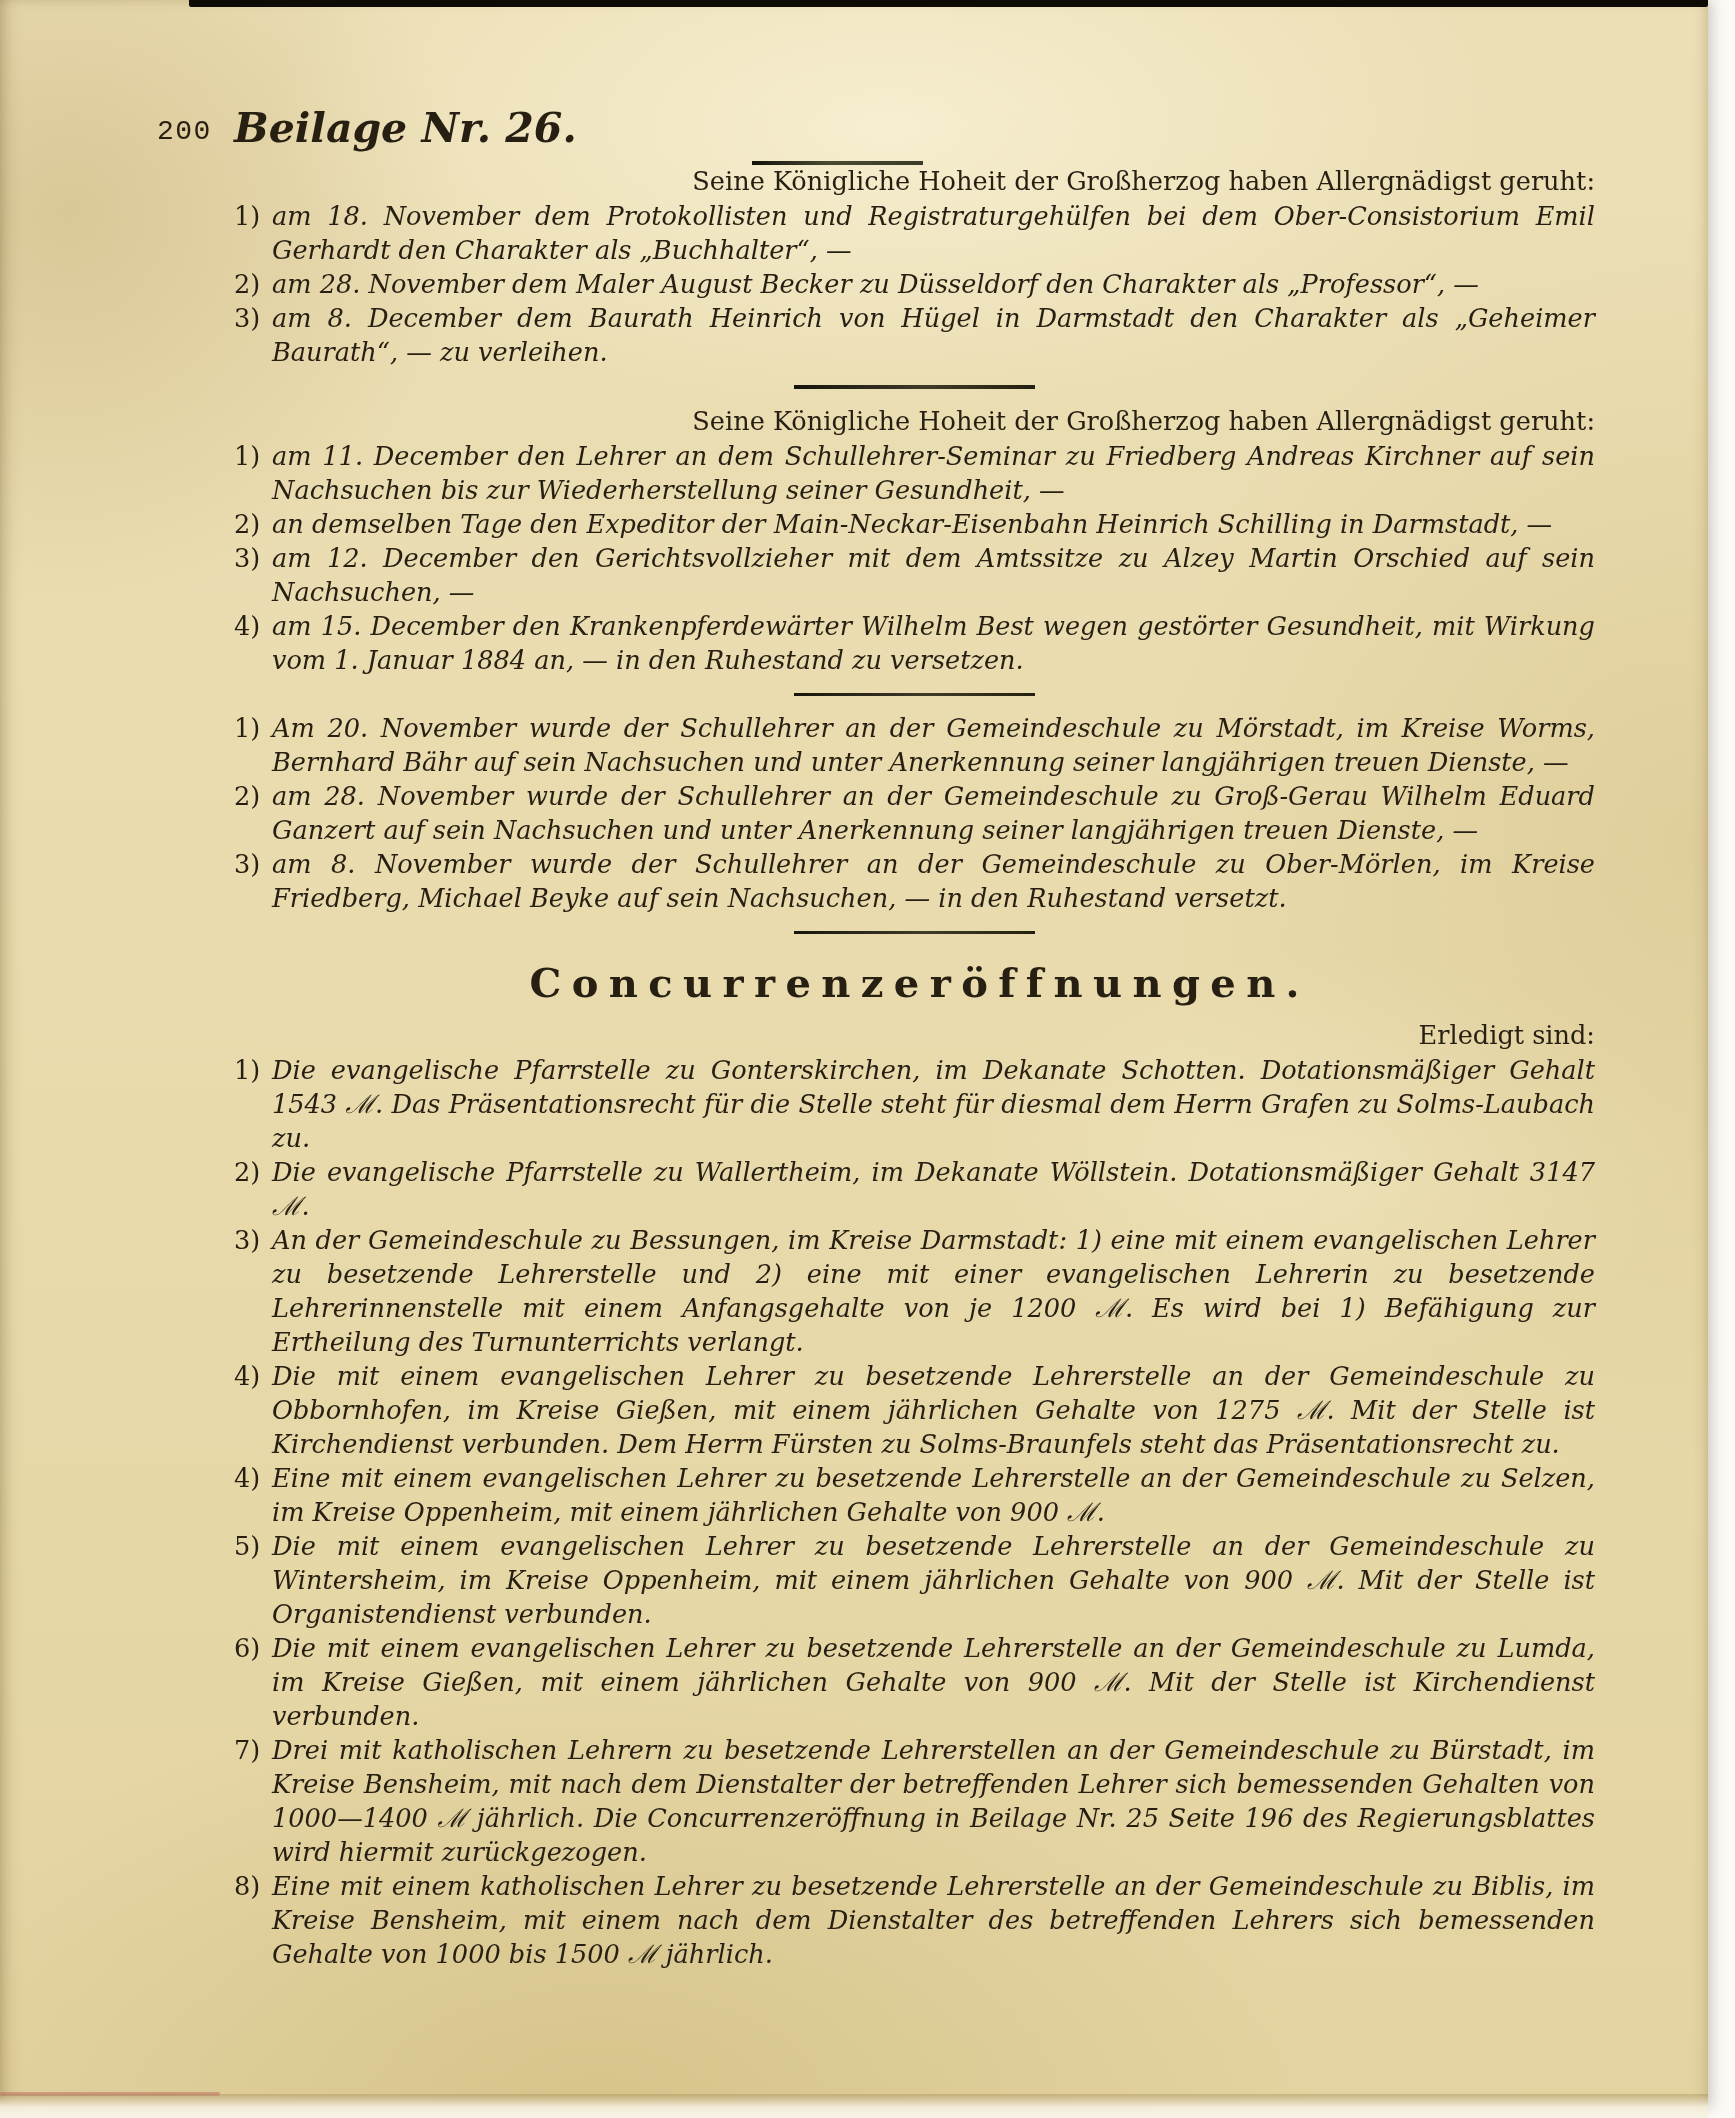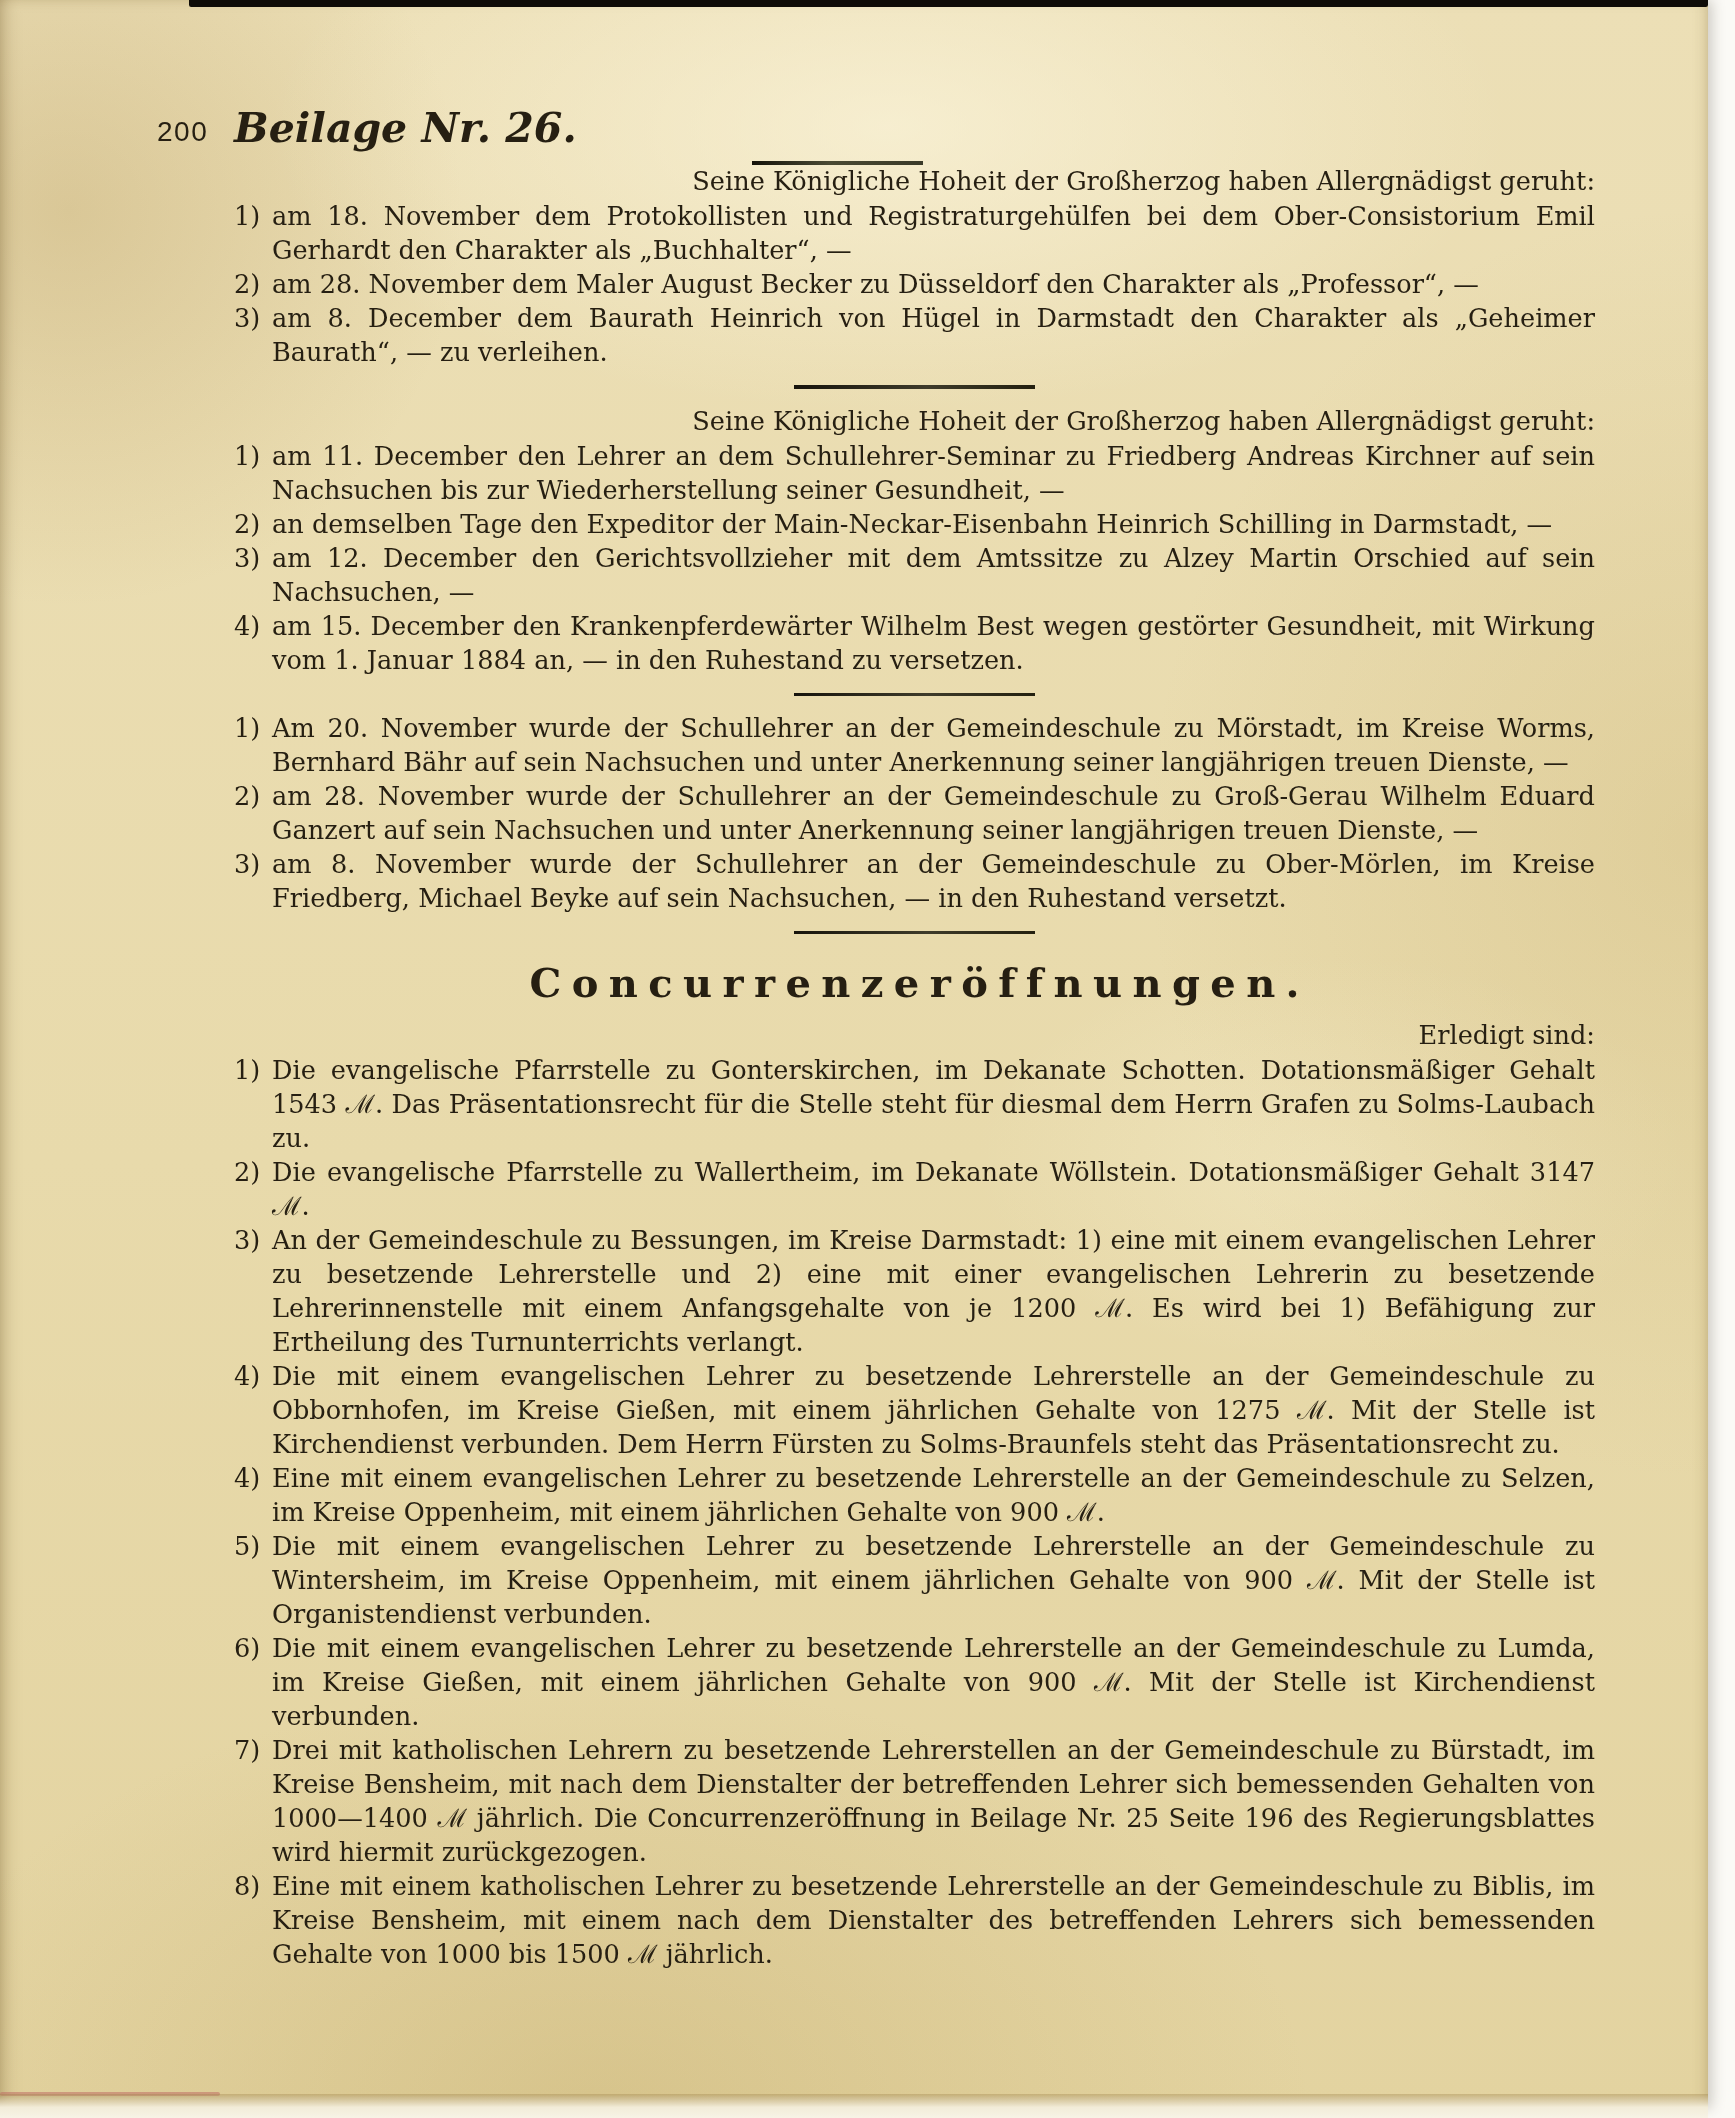--- a/index.html
+++ b/index.html
@@ -42,21 +42,21 @@
   .content{
     position:relative;
     padding:111px 113px 0 234px; 
     font-size:25.6px;line-height:34px;
     text-align:justify;
   }
   .pagehead{position:relative;height:47px;text-align:left;}
   .pagenum{
     position:absolute;left:-77px;top:4.4px;
     font-size:28px;letter-spacing:1.5px;
-    font-family:Liberation Sans, sans-serif;
+    font-family:Liberation Mono, monospace;
   }
   .issue{
     position:absolute;left:0;right:154px;top:0;
     text-align:left;font-size:41px;font-weight:bold;font-style:italic;
   }
   .issue-rule{
     width:171px;height:4.4px;margin:11.7px auto 0;
     background:linear-gradient(90deg,#141208,#4a4a33 45%,#3a3a28);
     position:absolute;left:0;right:154px;top:38px;margin-left:auto;margin-right:auto;
   }
@@ -75,20 +75,21 @@
   .item{display:flex;margin:0;}
   .item .num{
     flex:0 0 38px;
     text-align:left;
     white-space:nowrap;
   }
   .item .txt{
     flex:1 1 auto;
     display:block;
     text-align:justify;
+    font-style:italic;
   }
   .divider{
     width:241px;height:3.7px;margin:16px auto 14.6px;
     background:linear-gradient(90deg,#17140c,#3e3b2a 55%,#23200f);
     border:0;
   }
   .divider.thin{height:2.9px;}
 </style>
 </head>
 <body>

